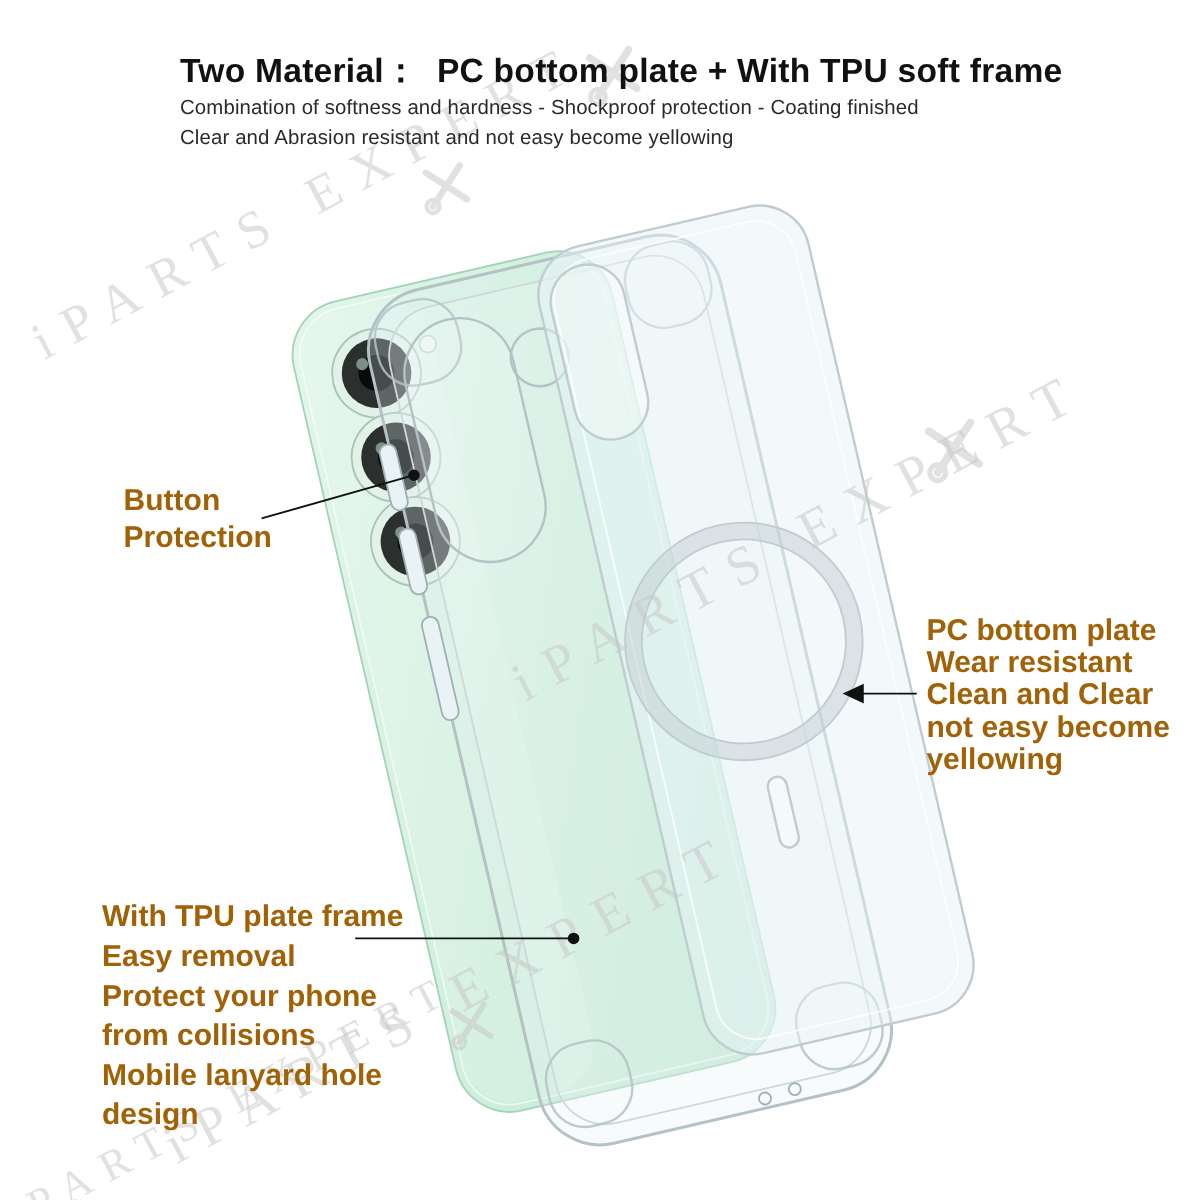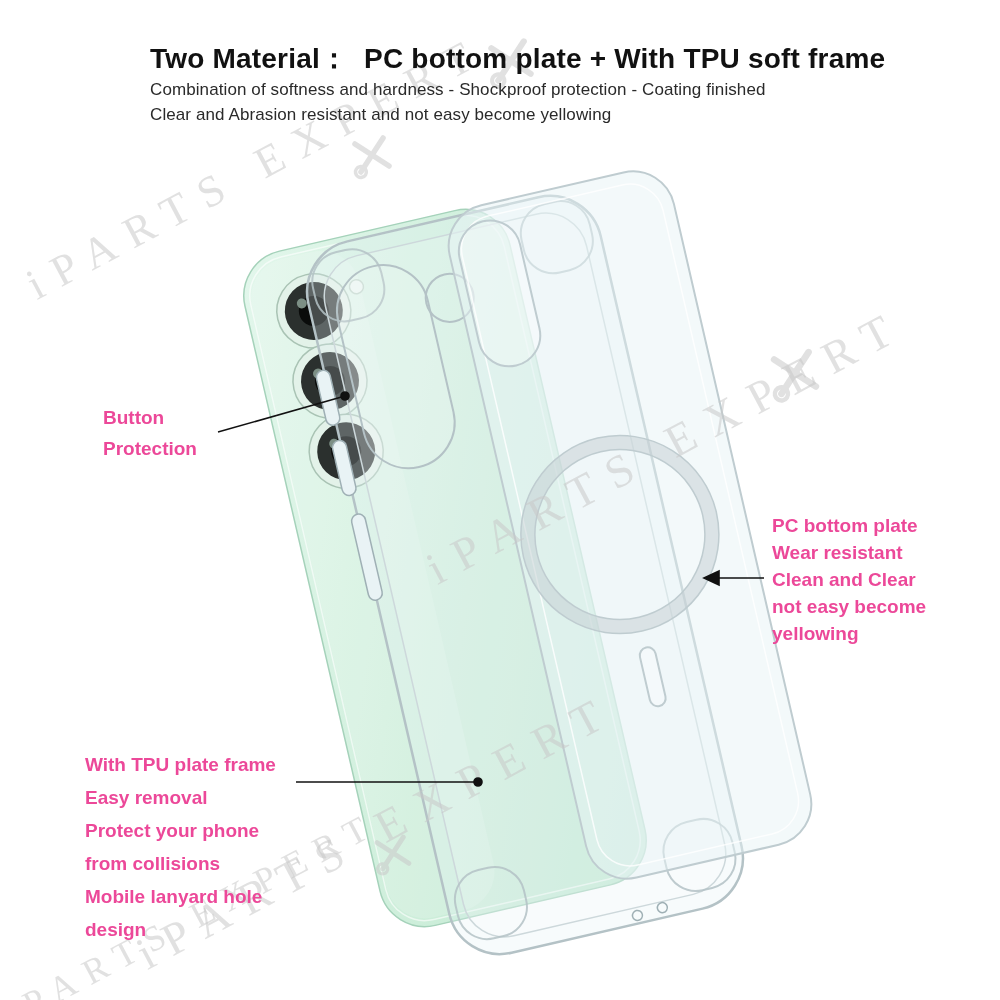--- a/index.html
+++ b/index.html
@@ -12,21 +12,21 @@
 
   .page-title{
     position:absolute;left:150px;top:40px;font-size:28px;font-weight:bold;
     color:#111;white-space:pre-wrap;letter-spacing:0.2px;
   }
   .page-subtitle{
     position:absolute;left:150px;font-size:17px;color:#2a2a2a;letter-spacing:0.1px;
   }
   .sub1{top:80px;} .sub2{top:93px;margin-top:12px;}
 
-  .callout{position:absolute;color:#ec4899;font-weight:bold;font-size:19px;}
+  .callout{position:absolute;color:#a16207;font-weight:bold;font-size:25px;}
   .callout-button{left:103px;top:402px;line-height:31px;}
   .callout-pc{left:772px;top:512px;line-height:27px;width:220px;}
   .callout-tpu{left:85px;top:748px;line-height:33px;}
 
   .watermarks{position:absolute;left:0;top:0;width:1000px;height:1000px;pointer-events:none;}
   .wm{
     position:absolute;font-family:"Liberation Serif", serif;color:#c9c9c9;opacity:0.55;
     letter-spacing:0.34em;white-space:nowrap;transform-origin:0 50%;transform:rotate(-28deg);
   }
   .wm-top{left:30px;top:262px;font-size:44px;}

